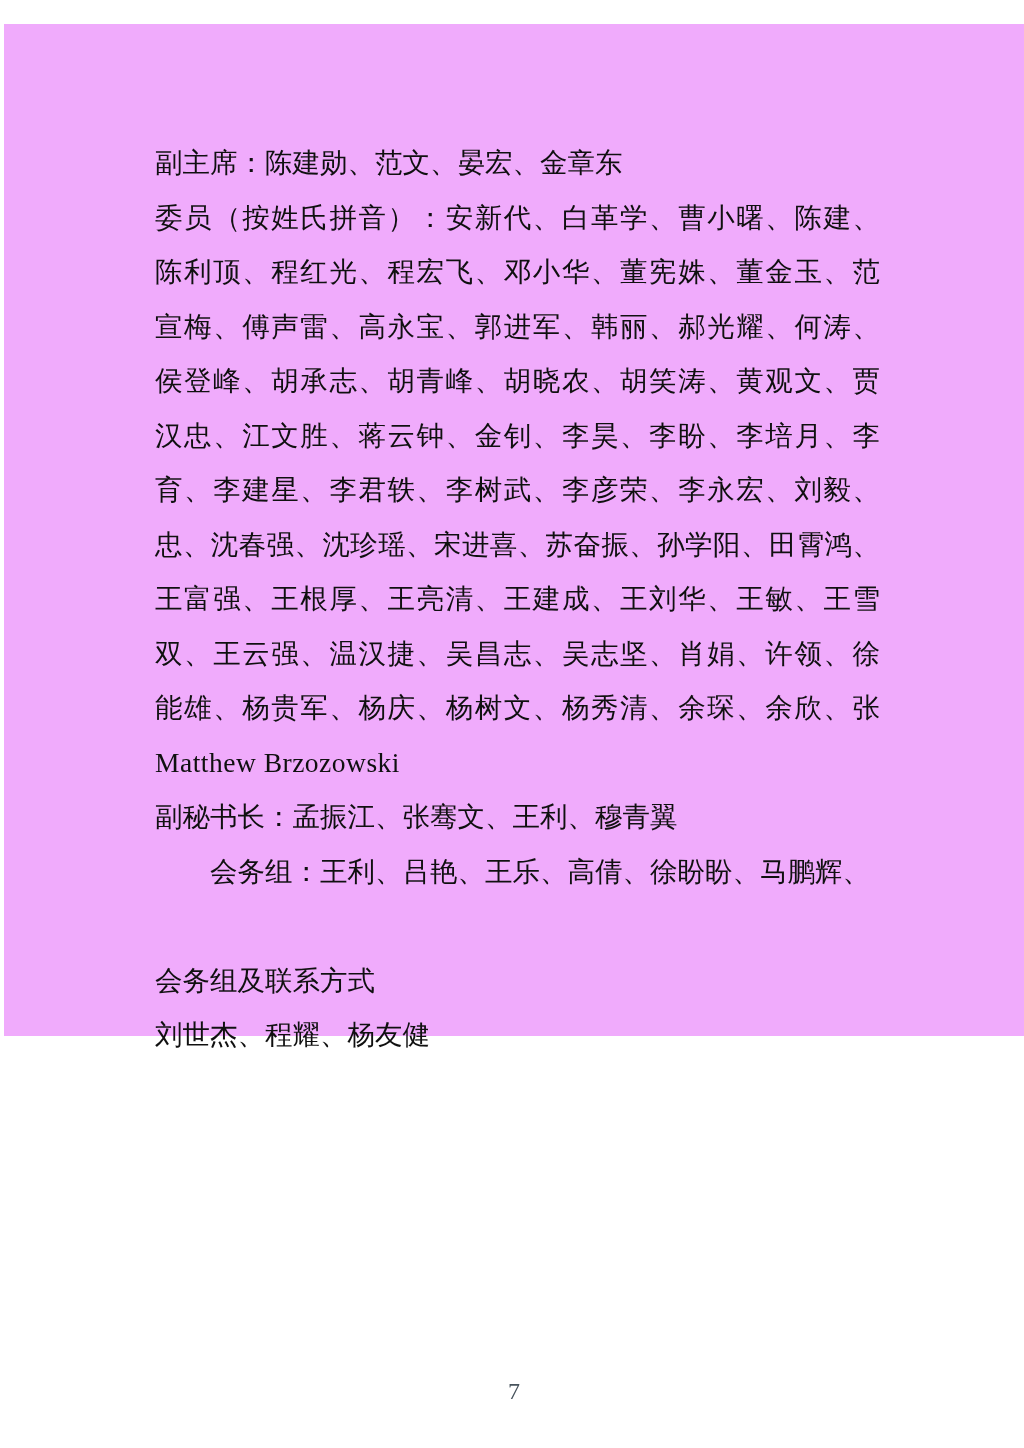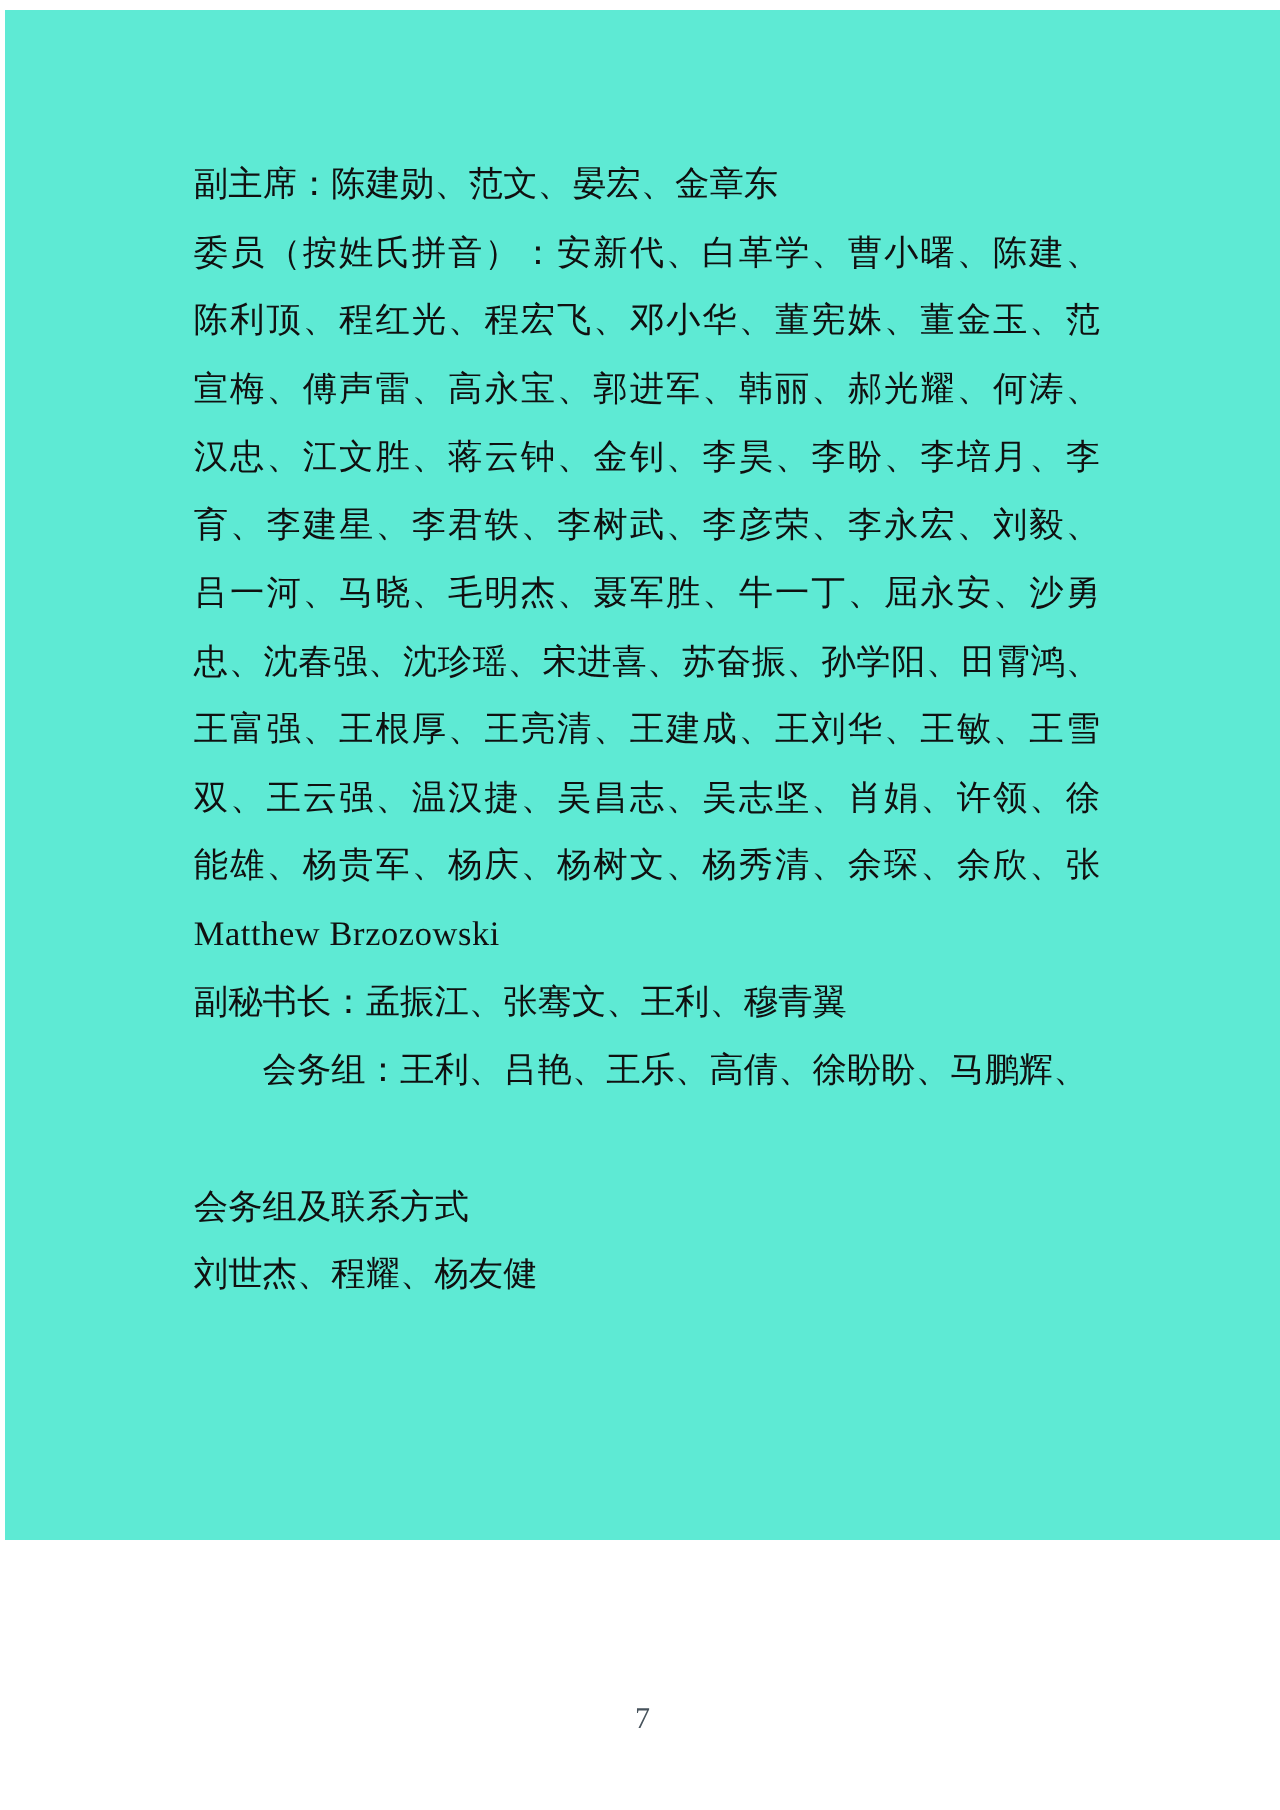--- a/index.html
+++ b/index.html
@@ -7,24 +7,24 @@
     padding: 0;
     width: 1024px;
     height: 1448px;
     overflow: hidden;
     background: #ffffff;
     font-family: "Liberation Serif", "DejaVu Serif", serif;
   }
   .sheet {
     position: absolute;
     left: 4px;
-    top: 8px;
+    top: 24px;
     width: 1020px;
-    height: 1224px;
-    background: #5eead4;
+    height: 1012px;
+    background: #f0abfc;
   }
   .text-block {
     position: absolute;
     left: 151px;   
     top: 112px;    
     width: 725px;
     font-size: 27.5px;
     line-height: 54.5px;
     color: #101010;
     letter-spacing: 0;
@@ -60,23 +60,23 @@
 </style>
 </head>
 <body>
 
 <div class="sheet">
   <div class="text-block">
     <div class="line">副主席：陈建勋、范文、晏宏、金章东</div>
     <div class="line j">委员（按姓氏拼音）：安新代、白革学、曹小曙、陈建、</div>
     <div class="line j">陈利顶、程红光、程宏飞、邓小华、董宪姝、董金玉、范</div>
     <div class="line j">宣梅、傅声雷、高永宝、郭进军、韩丽、郝光耀、何涛、</div>
+    <div class="line j">侯登峰、胡承志、胡青峰、胡晓农、胡笑涛、黄观文、贾</div>
     <div class="line j">汉忠、江文胜、蒋云钟、金钊、李昊、李盼、李培月、李</div>
     <div class="line j">育、李建星、李君轶、李树武、李彦荣、李永宏、刘毅、</div>
-    <div class="line j">吕一河、马晓、毛明杰、聂军胜、牛一丁、屈永安、沙勇</div>
     <div class="line j">忠、沈春强、沈珍瑶、宋进喜、苏奋振、孙学阳、田霄鸿、</div>
     <div class="line j">王富强、王根厚、王亮清、王建成、王刘华、王敏、王雪</div>
     <div class="line j">双、王云强、温汉捷、吴昌志、吴志坚、肖娟、许领、徐</div>
     <div class="line j">能雄、杨贵军、杨庆、杨树文、杨秀清、余琛、余欣、张</div>
     <div class="line en">Matthew Brzozowski</div>
     <div class="line">副秘书长：孟振江、张骞文、王利、穆青翼</div>
     <div class="line indent">会务组：王利、吕艳、王乐、高倩、徐盼盼、马鹏辉、</div>
     <div class="line gap">会务组及联系方式</div>
     <div class="line">刘世杰、程耀、杨友健</div>
   </div>

